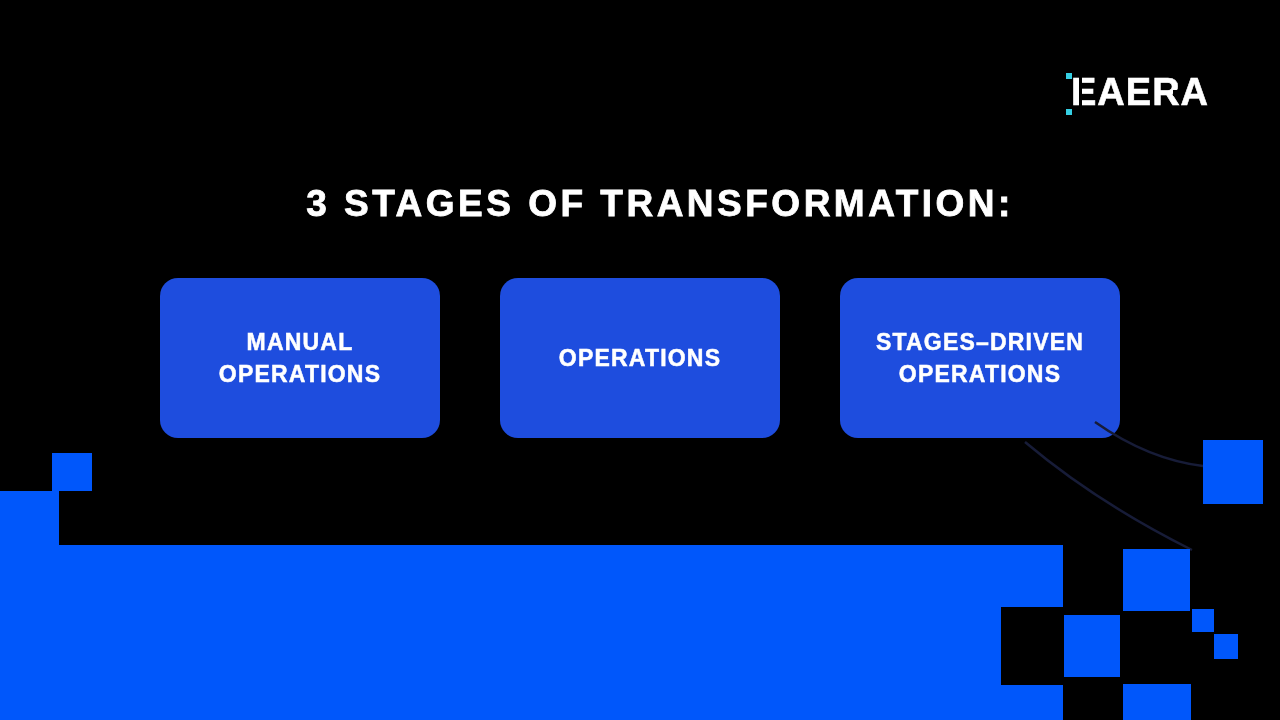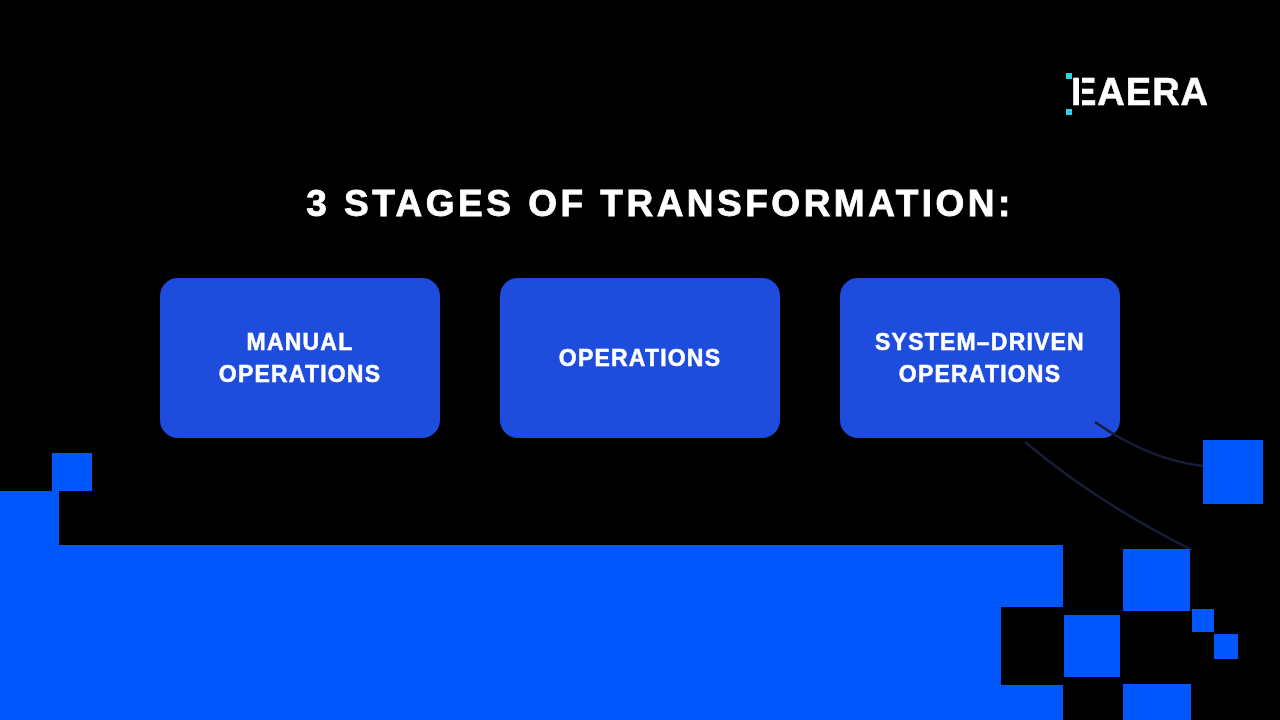--- a/index.html
+++ b/index.html
@@ -133,21 +133,21 @@
   <div class="title">3 STAGES OF TRANSFORMATION:</div>
 
   <div class="card c1">
     <span class="card-line">MANUAL</span>
     <span class="card-line">OPERATIONS</span>
   </div>
   <div class="card c2">
     <span class="card-line">OPERATIONS</span>
   </div>
   <div class="card c3">
-    <span class="card-line">SYSTEM–DRIVEN</span>
+    <span class="card-line">STAGES–DRIVEN</span>
     <span class="card-line">OPERATIONS</span>
   </div>
 
   <svg class="curves" viewBox="0 0 1280 720">
     <path d="M 1095,422 C 1135,450 1170,462 1203,466" fill="none" stroke="#171c38" stroke-width="2.5"></path>
     <path d="M 1025,442 C 1070,480 1122,515 1192,550" fill="none" stroke="#171c38" stroke-width="2.5"></path>
   </svg>
 
   <div class="px sq-left-small"></div>
   <div class="px col-left"></div>

